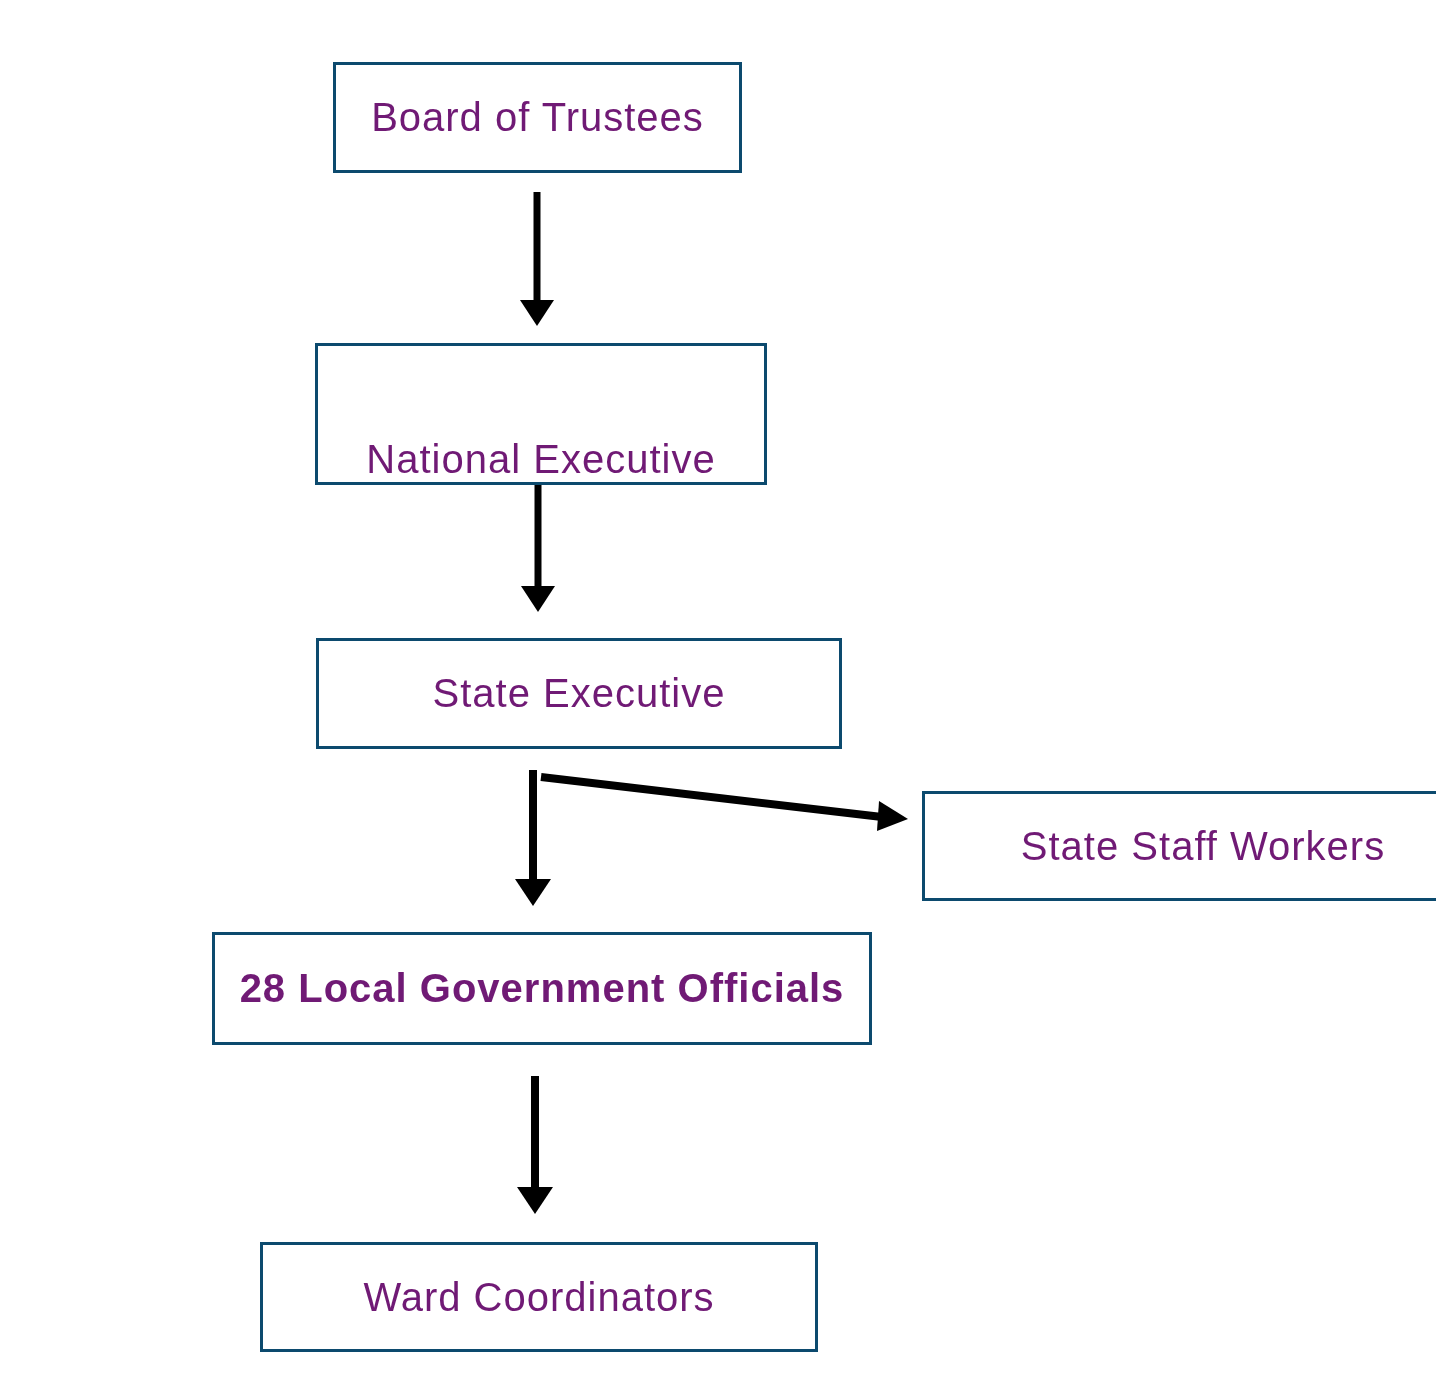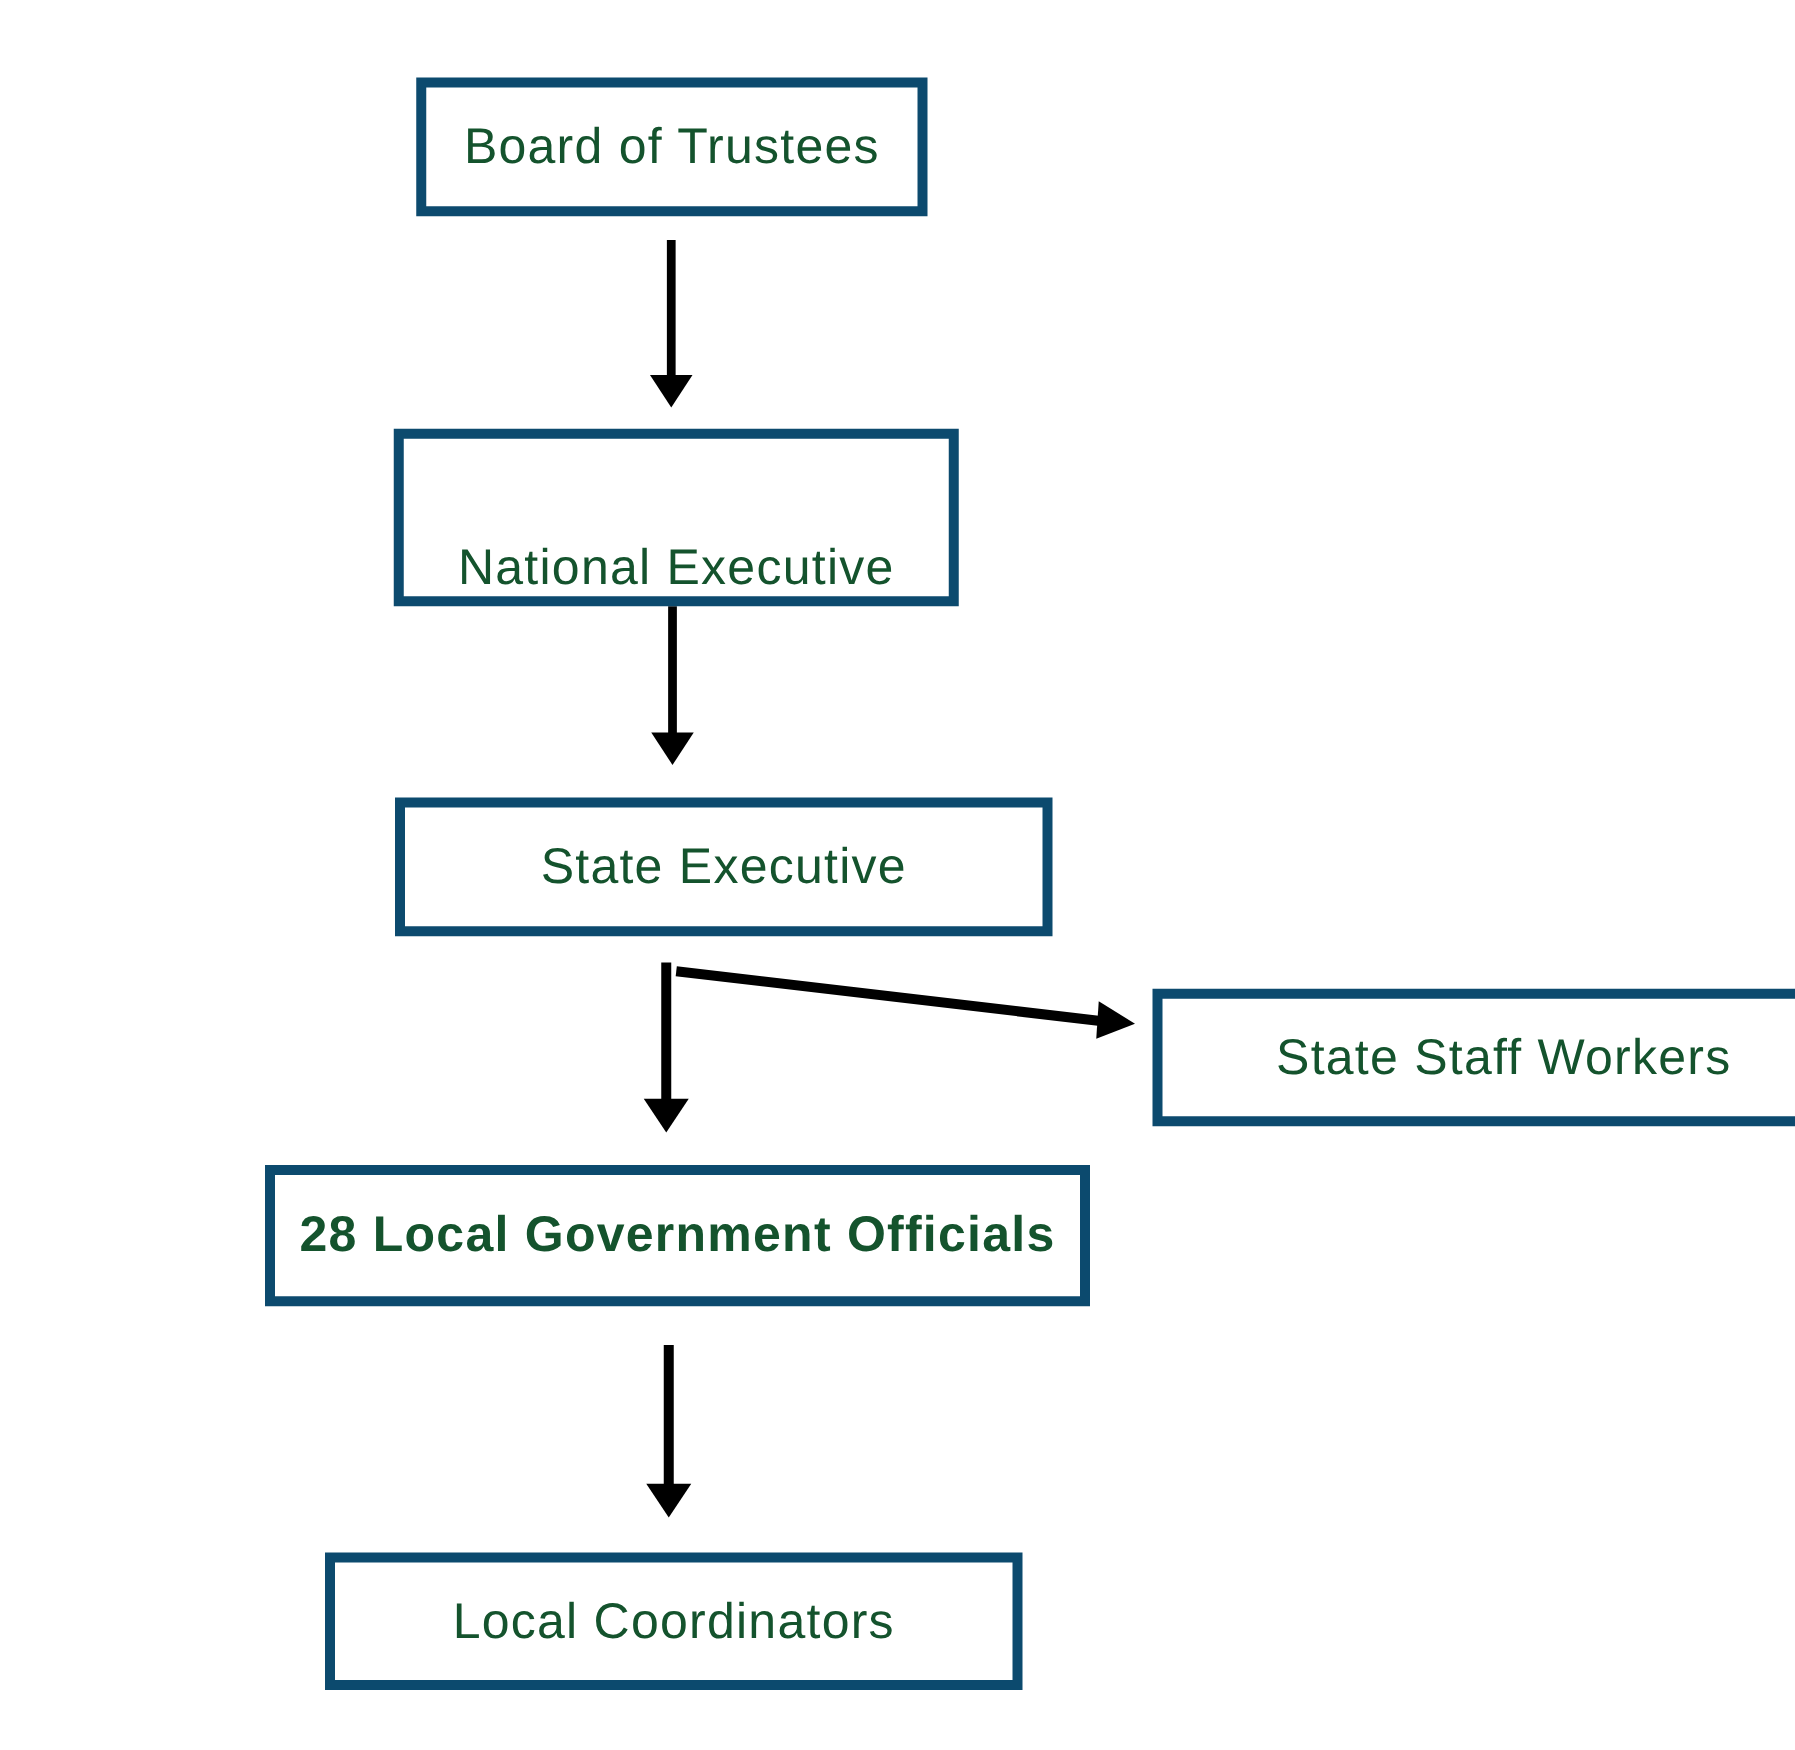--- a/index.html
+++ b/index.html
@@ -19,27 +19,27 @@
     position: absolute;
     left: 0;
     top: 0;
     width: 1436px;
     height: 1400px;
     pointer-events: none;
   }
   .node {
     position: absolute;
     box-sizing: border-box;
-    border: 8px solid #0c4a6e;
+    border: 3px solid #0c4a6e;
     background: #ffffff;
     display: flex;
     align-items: center;
     justify-content: center;
     text-align: center;
-    color: #14532d;
+    color: #701a75;
     font-size: 40px;
     font-weight: 400;
     letter-spacing: 1px;
     white-space: nowrap;
   }
   .node-board    { left: 333px; top: 62px;   width: 409px; height: 111px; }
   .node-national { left: 315px; top: 343px;  width: 452px; height: 142px; align-items: flex-end; }
   .node-state    { left: 316px; top: 638px;  width: 526px; height: 111px; }
   .node-staff    { left: 922px; top: 791px;  width: 562px; height: 110px; }
   .node-local    { left: 212px; top: 932px;  width: 660px; height: 113px; font-weight: bold; }
@@ -92,16 +92,16 @@
 
   <div class="node node-staff">
     <span>State Staff Workers</span>
   </div>
 
   <div class="node node-local">
     <span>28 Local Government Officials</span>
   </div>
 
   <div class="node node-ward">
-    <span>Local Coordinators</span>
+    <span>Ward Coordinators</span>
   </div>
 
 </div>
 
 </body></html>

